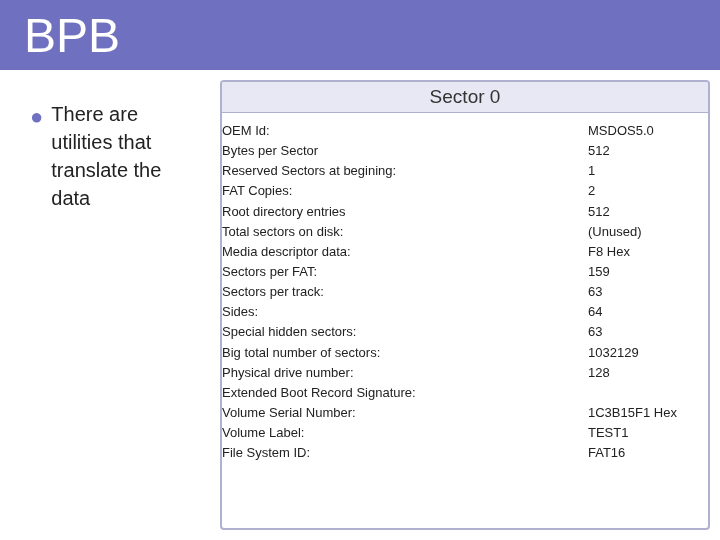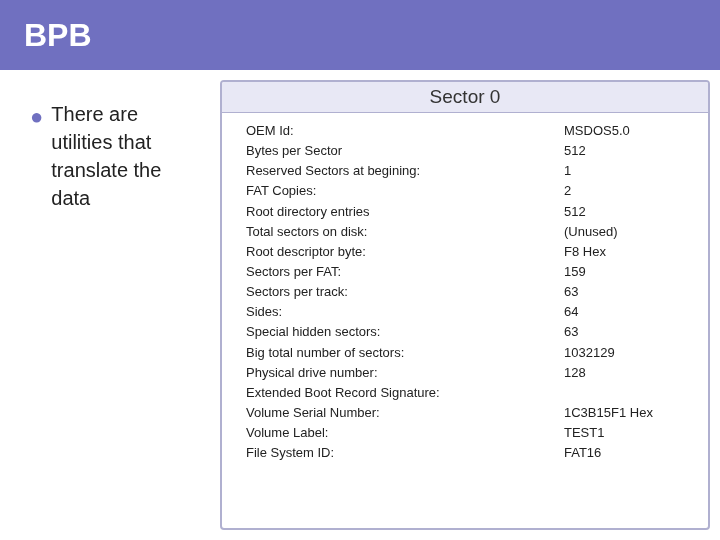--- a/index.html
+++ b/index.html
@@ -17,22 +17,22 @@
       position: relative;
     }
     .header {
       background: #7070c0;
       padding: 12px 24px;
       height: 70px;
       display: flex;
       align-items: center;
     }
     .header-title {
-      font-size: 32px;
-      font-weight: bold;
+      font-size: 48px;
+      font-weight: normal;
       color: #fff;
       font-family: Arial, sans-serif;
     }
     .content {
       display: flex;
       flex-direction: row;
       padding: 10px 10px 10px 10px;
       gap: 10px;
       height: 470px;
     }
@@ -67,21 +67,21 @@
     }
     .sector-header {
       background: #e8e8f5;
       border-bottom: 1px solid #b0b0d0;
       padding: 4px 12px;
       font-size: 19px;
       color: #333;
       text-align: center;
     }
     .bpb-table {
-      padding: 8px 24px;
+      padding: 8px 0;
       flex: 1;
       overflow: hidden;
     }
     .bpb-row {
       display: flex;
       justify-content: space-between;
       font-size: 13px;
       color: #222;
       line-height: 1.55;
       font-family: Arial, sans-serif;
@@ -131,21 +131,21 @@
           </div>
           <div class="bpb-row">
             <span class="bpb-label">Root directory entries</span>
             <span class="bpb-value">512</span>
           </div>
           <div class="bpb-row">
             <span class="bpb-label">Total sectors on disk:</span>
             <span class="bpb-value">(Unused)</span>
           </div>
           <div class="bpb-row">
-            <span class="bpb-label">Root descriptor byte:</span>
+            <span class="bpb-label">Media descriptor data:</span>
             <span class="bpb-value">F8 Hex</span>
           </div>
           <div class="bpb-row">
             <span class="bpb-label">Sectors per FAT:</span>
             <span class="bpb-value">159</span>
           </div>
           <div class="bpb-row">
             <span class="bpb-label">Sectors per track:</span>
             <span class="bpb-value">63</span>
           </div>

